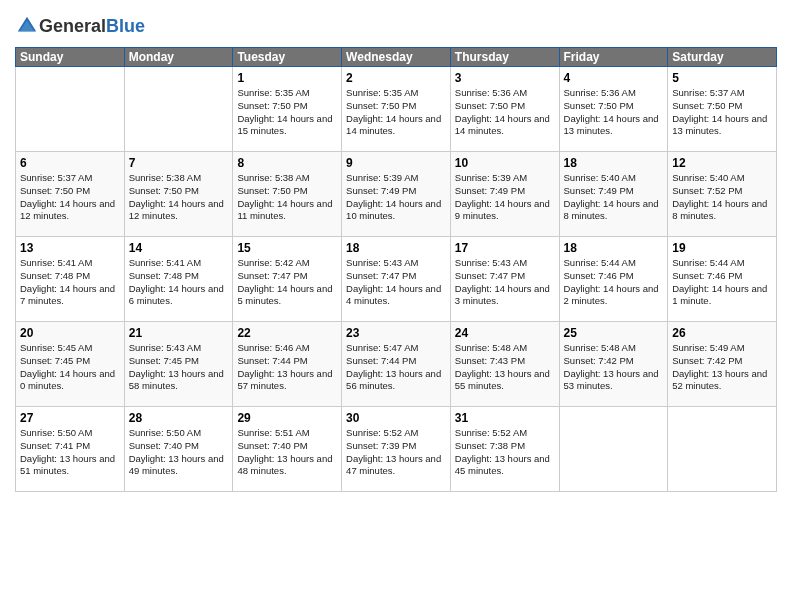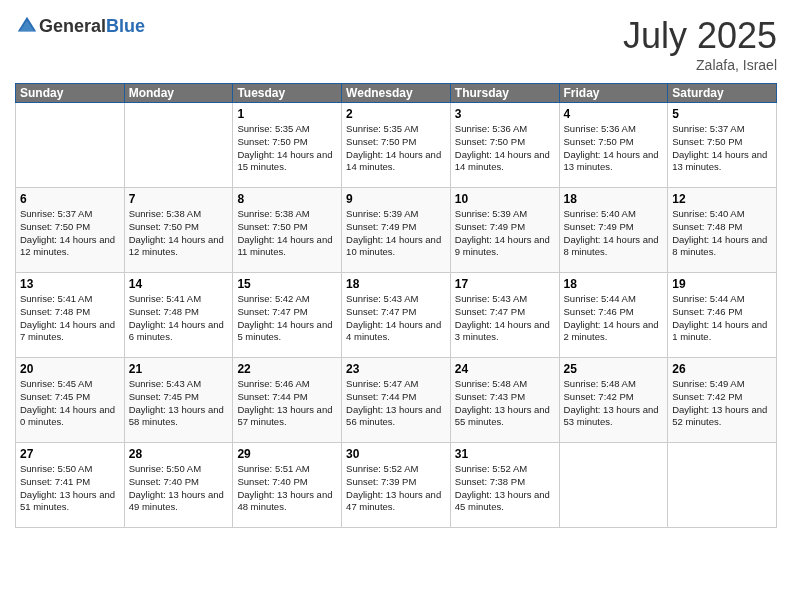--- a/index.html
+++ b/index.html
@@ -97,24 +97,20 @@
 <div class="header">
   <div class="logo">
     <svg class="logo-icon" viewBox="0 0 24 24">
       <polygon points="12,2 22,18 2,18" fill="#2a6db5"></polygon>
       <polygon points="12,6 20,18 4,18" fill="#5a9fd4" opacity="0.5"></polygon>
     </svg>
     <span>
       <span class="logo-text-general">General</span><span class="logo-text-blue">Blue</span>
     </span>
   </div>
-  <div class="title-block">
-    <div class="month-title">July 2025</div>
-    <div class="location">Zalafa, Israel</div>
-  </div>
 </div>
 
 <table>
   <thead>
     <tr>
     <th>Sunday</th>
         <th>Monday</th>
         <th>Tuesday</th>
         <th>Wednesday</th>
         <th>Thursday</th>
@@ -190,21 +186,21 @@
         </td>
         <td>
           <span class="day-num">18</span>
           <div class="cell-text">Sunrise: 5:40 AM
 Sunset: 7:49 PM
 Daylight: 14 hours and 8 minutes.</div>
         </td>
         <td>
           <span class="day-num">12</span>
           <div class="cell-text">Sunrise: 5:40 AM
-Sunset: 7:48 PM
+Sunset: 7:52 PM
 Daylight: 14 hours and 8 minutes.</div>
         </td>
       </tr>
       <tr>
         <td>
           <span class="day-num">13</span>
           <div class="cell-text">Sunrise: 5:41 AM
 Sunset: 7:48 PM
 Daylight: 14 hours and 7 minutes.</div>
         </td>

